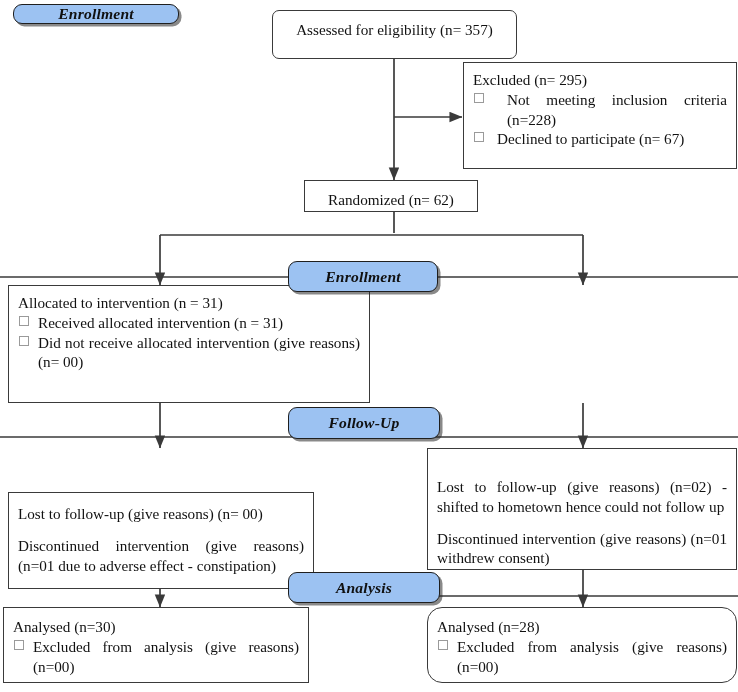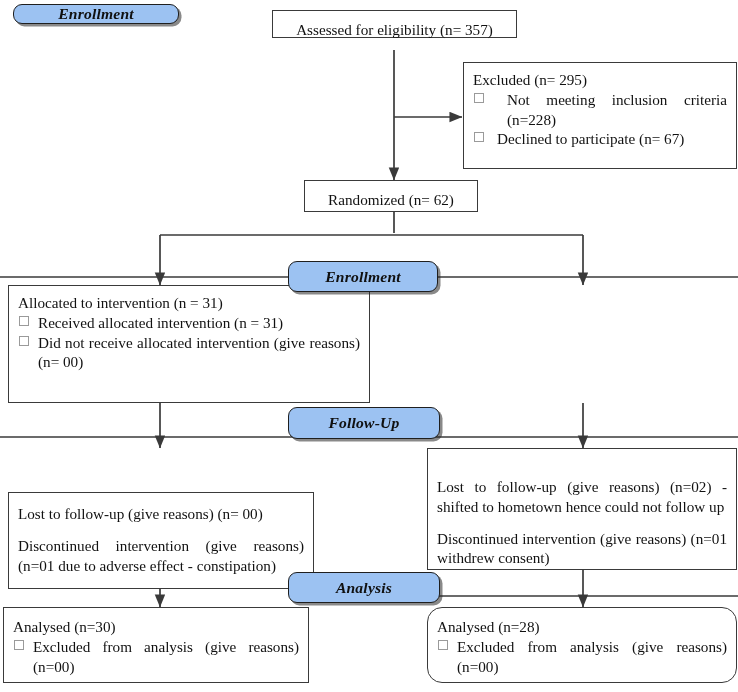--- a/index.html
+++ b/index.html
@@ -123,21 +123,21 @@
   </svg>
 
   <div class="stage" style="left:13px; top:4px; width:166px; height:20px;">Enrollment</div>
 
   <div class="stage" style="left:288px; top:261px; width:150px; height:31px;">Enrollment</div>
 
   <div class="stage" style="left:288px; top:407px; width:152px; height:32px;">Follow-Up</div>
 
   <div class="stage" style="left:288px; top:572px; width:152px; height:31px;">Analysis</div>
 
-  <div class="node center" style="left:272px; top:10px; width:245px; height:28px;">
+  <div class="node center" style="left:272px; top:10px; width:245px; height:49px;border-radius:7px;">
     <p>Assessed for eligibility (n= 357)</p>
   </div>
 
   <div class="node" style="left:463px; top:62px; width:274px; height:107px;">
     <p>Excluded (n= 295)</p>
     <span class="bullet-row">
       <span class="bx"></span>
       <span style="padding-left:14px; display:inline-block;">Not meeting inclusion criteria (n=228)</span>
     </span>
     <span class="bullet-row">

